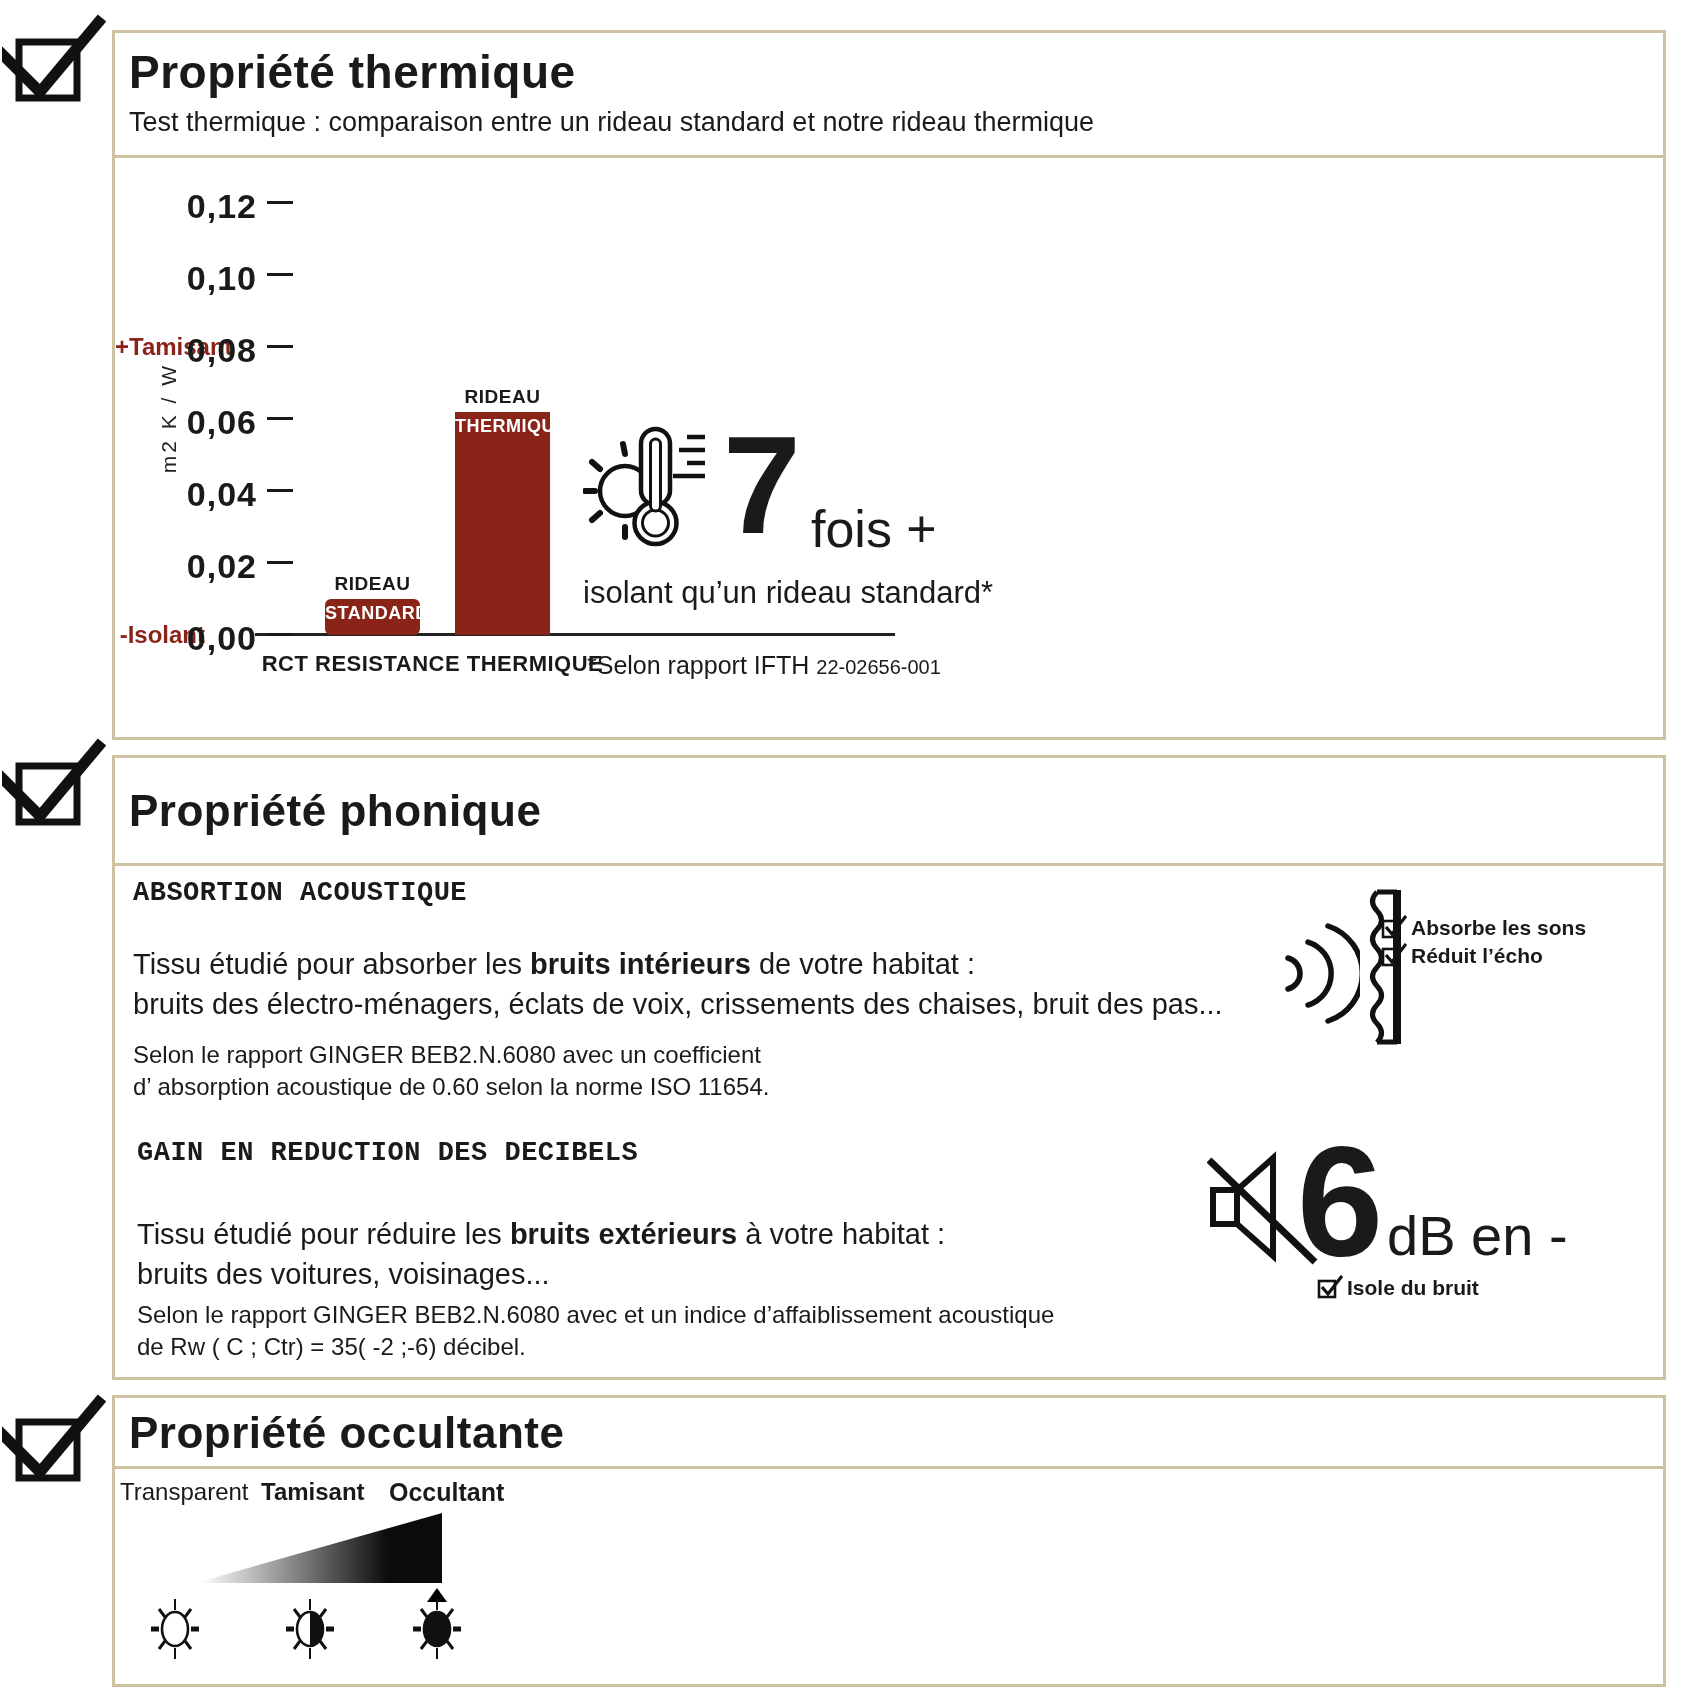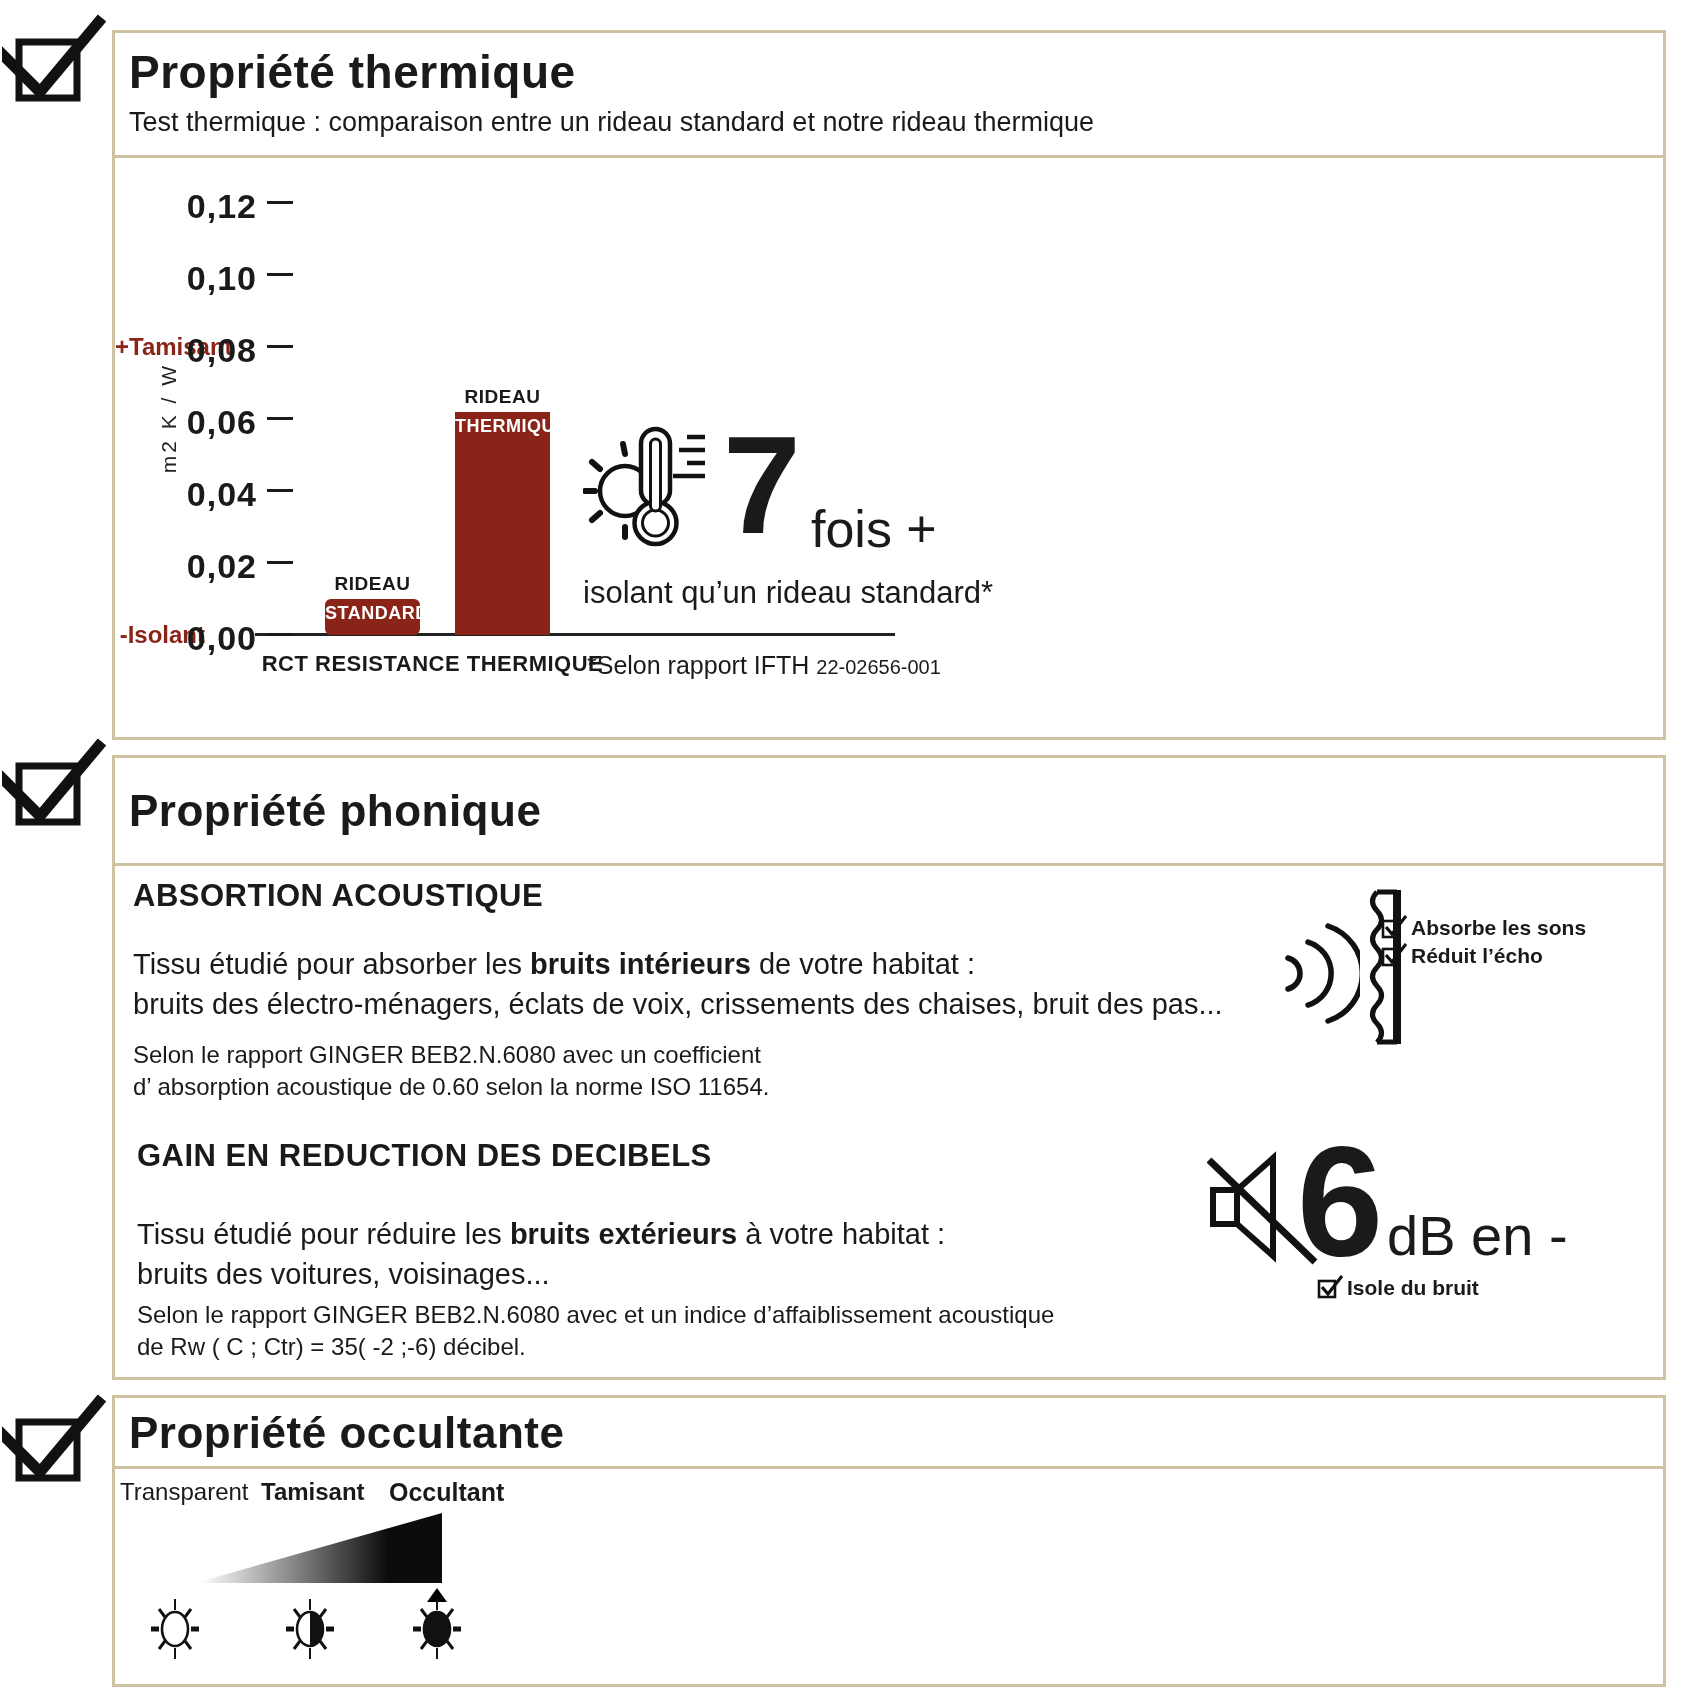--- a/index.html
+++ b/index.html
@@ -22,21 +22,21 @@
   .bar-top-label{position:absolute;text-align:center;font-size:19px;font-weight:bold;letter-spacing:0.5px;}
   .iso-label{position:absolute;left:0;width:90px;text-align:right;font-size:24px;font-weight:bold;color:var(--accent,#8a2318);white-space:nowrap;}
   .yunit{position:absolute;left:42px;top:330px;writing-mode:vertical-rl;transform:rotate(180deg);font-size:21px;letter-spacing:3px;color:#222;}
   .axis-caption{position:absolute;font-size:22px;font-weight:bold;letter-spacing:0.5px;}
   .footnote{position:absolute;font-size:25px;white-space:nowrap;}
   .footnote .ref{font-size:20px;}
   .fact-number{position:absolute;font-size:140px;font-weight:600;line-height:1;}
   .fact-unit{position:absolute;font-size:52px;line-height:1;white-space:nowrap;}
   .fact-caption{position:absolute;font-size:31px;white-space:nowrap;}
   
-  .para-head{font-size:31px;font-weight:bold;letter-spacing:0.5px;white-space:nowrap;}
+  .para-head{font-size:27px;font-weight:bold;letter-spacing:0.5px;white-space:nowrap;font-family:Liberation Mono, monospace;}
   .para{font-size:29px;white-space:nowrap;}
   .para b{font-weight:bold;}
   .note{font-size:24px;white-space:nowrap;}
   .checkrow{position:absolute;display:flex;align-items:flex-start;gap:4px;}
   .checkrow .lbl{font-size:21px;font-weight:bold;white-space:nowrap;padding-top:2px;}
   .big6{position:absolute;font-size:155px;font-weight:600;line-height:1;}
   .db-unit{position:absolute;font-size:56px;line-height:1;white-space:nowrap;}
   
   .scale-lbl{position:absolute;font-size:24px;white-space:nowrap;}
   .scale-lbl.bold{font-weight:bold;}

